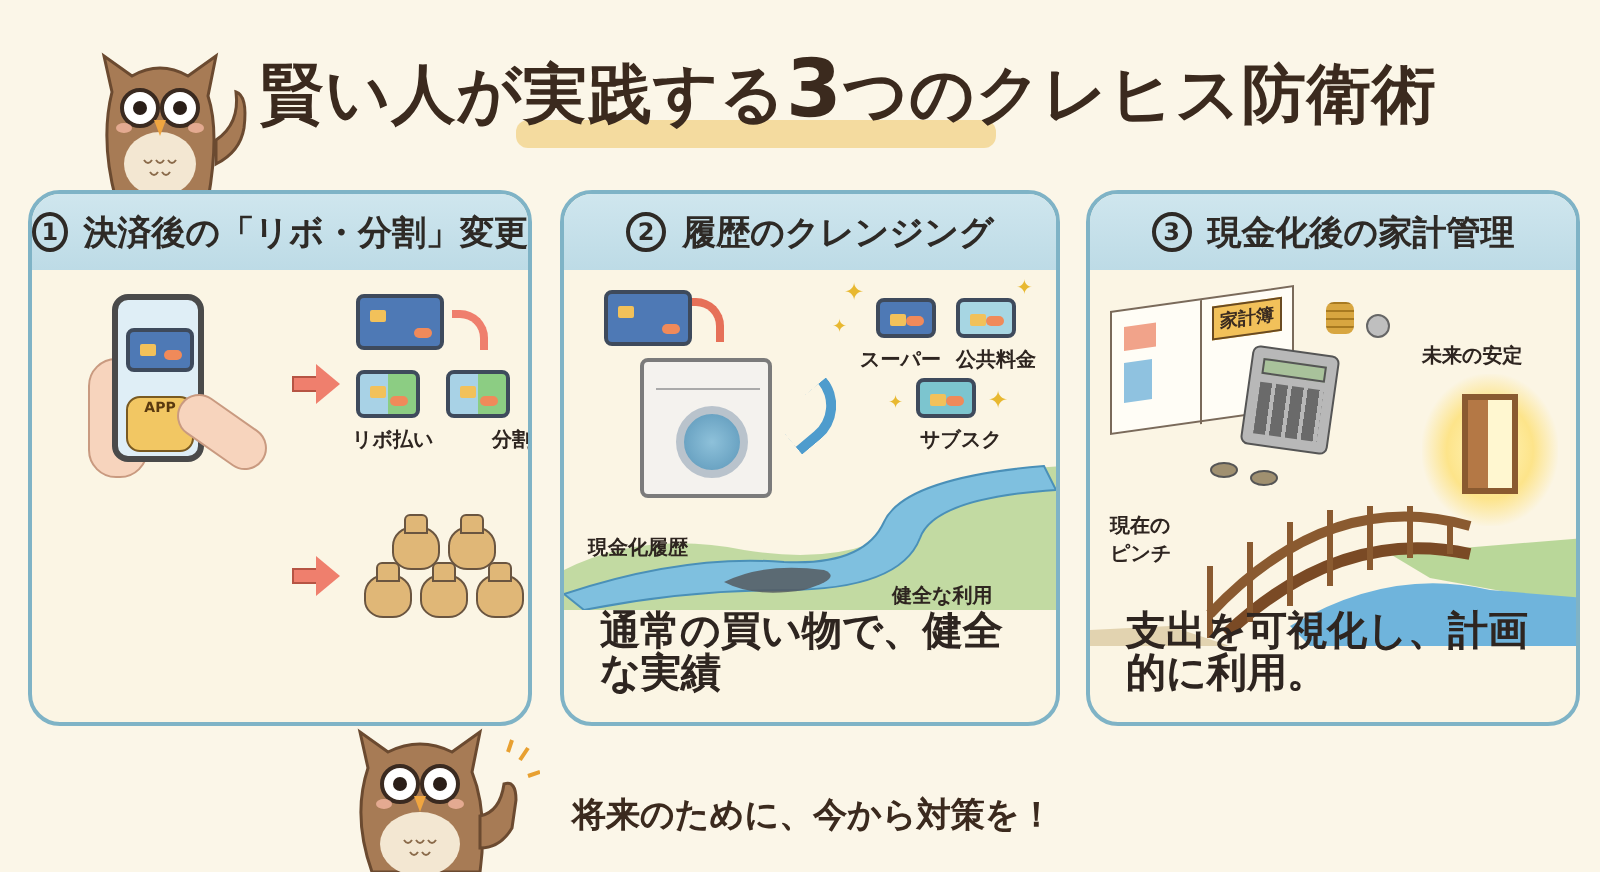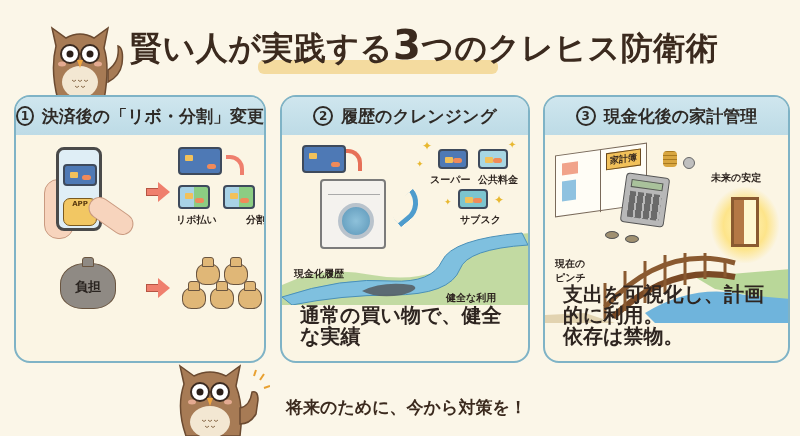--- a/index.html
+++ b/index.html
@@ -160,23 +160,20 @@
     <div class="fat-arrow" style="left:130px;top:50px;">
         <div class="shaft"></div>
         <div class="head"></div>
       </div>
     <div class="card" style="left:162px;top:12px;width:44px;height:28px;"></div>
     <div style="position:absolute;left:210px;top:20px;width:18px;height:20px;border-top:4px solid #ef7f6d;border-right:4px solid #ef7f6d;border-radius:0 14px 0 0;"></div>
     <div class="card split" style="left:162px;top:50px;width:32px;height:24px;"></div>
     <div class="card split" style="left:207px;top:50px;width:32px;height:24px;"></div>
     <span class="lbl" style="left:160px;top:78px;">リボ払い</span>
     <span class="lbl" style="left:206px;top:78px;margin-left:24px;">分割払い</span>
-    <div class="bag" style="left:44px;top:128px;width:56px;height:46px;background:#8f8a84;">
-      <span style="position:absolute;left:0;right:0;top:14px;text-align:center;font-size:13px;font-weight:bold;color:#2a2420;">負担</span>
-    </div>
     <div class="fat-arrow" style="left:130px;top:146px;">
         <div class="shaft"></div>
         <div class="head"></div>
       </div>
     <div class="bag" style="left:180px;top:128px;width:24px;height:22px;background:#e0b777;"></div>
     <div class="bag" style="left:208px;top:128px;width:24px;height:22px;background:#e0b777;"></div>
     <div class="bag" style="left:166px;top:152px;width:24px;height:22px;background:#e0b777;"></div>
     <div class="bag" style="left:194px;top:152px;width:24px;height:22px;background:#e0b777;"></div>
     <div class="bag" style="left:222px;top:152px;width:24px;height:22px;background:#e0b777;"></div>
   </div>
@@ -250,21 +247,20 @@
       <path d="M60 64 Q120 0 190 20" stroke="#8a5a30" stroke-width="5" fill="none"></path>
       <path d="M68 74 Q125 20 190 34" stroke="#7a4a25" stroke-width="6" fill="none"></path>
       <path d="M60 40 L60 76 M80 28 L80 68 M100 18 L100 60 M120 12 L120 50 M140 10 L140 42 M160 10 L160 36 M180 16 L180 34" stroke="#8a5a30" stroke-width="3"></path>
     </svg>
     <span class="lbl" style="left:10px;top:122px;line-height:14px;">
       <span style="display:block;">現在の</span>
       <span style="display:block;">ピンチ</span>
     </span>
     <div class="caption">
       <div>支出を可視化し、計画的に利用。</div>
-      <div>依存は禁物。</div>
     </div>
   </div>
 </div>
 
 <svg class="owl" style="left:170px;top:362px" width="100" height="74" viewBox="0 0 100 74">
   <path d="M14 22 L10 4 L24 14 Q40 6 56 14 L70 4 L66 24 Q74 44 70 74 L16 74 Q6 46 14 22 Z" fill="#a77b55" stroke="#6b4a30" stroke-width="1.5"></path>
   <ellipse cx="40" cy="60" rx="20" ry="16" fill="#f3e7d2"></ellipse>
   <circle cx="30" cy="30" r="9" fill="#fff" stroke="#3a2a20" stroke-width="2"></circle>
   <circle cx="50" cy="30" r="9" fill="#fff" stroke="#3a2a20" stroke-width="2"></circle>
   <circle cx="30" cy="30" r="3.5" fill="#2a1e18"></circle>

